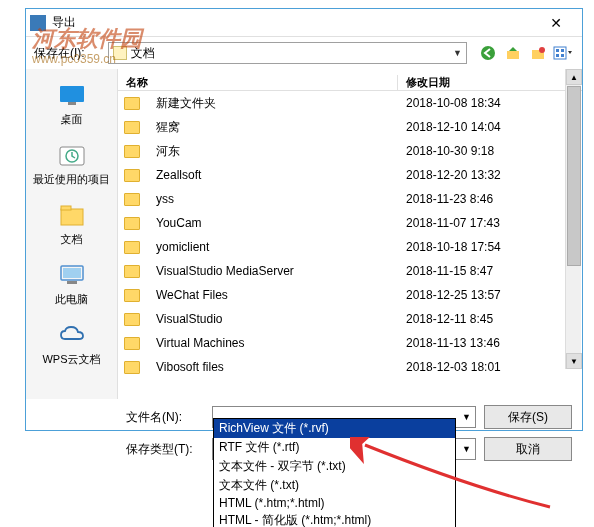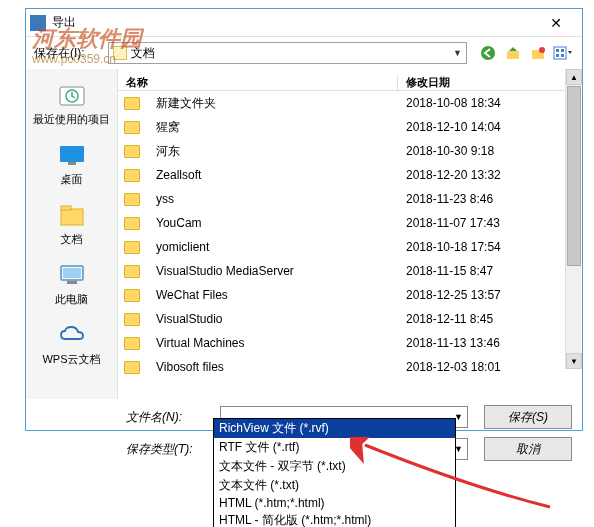--- a/index.html
+++ b/index.html
@@ -34,21 +34,21 @@
 .file-header { height: 22px; border-bottom: 1px solid #e0e0e0; display: flex; align-items: flex-end; font-size: 11px; padding: 0; font-weight: bold; }
 .fh-name { width: 280px; padding-left: 8px; border-right: 1px solid #e0e0e0; }
 .fh-date { flex: 1; padding-left: 8px; }
 .file-list { flex: 1; overflow: hidden; }
 .file-row { height: 24px; display: flex; align-items: center; font-size: 12px; padding: 0; }
 .fr-name { width: 280px; padding-left: 6px; display: flex; align-items: center; gap: 16px; }
 .folder-ico { width: 16px; height: 13px; background: #ffd868; border: 1px solid #e0b030; border-radius: 1px; flex-shrink: 0; }
 .fr-date { flex: 1; padding-left: 8px; }
 
 .bottom-area { padding: 6px 10px 6px 100px; display: flex; flex-direction: column; gap: 8px; }
-.form-row { display: flex; align-items: center; gap: 16px; font-style: italic; }
+.form-row { display: flex; align-items: center; gap: 8px; }
 .form-lbl { width: 78px; font-size: 12px; text-align: left; }
 .form-combo { flex: 1; height: 22px; border: 1px solid #888; background: #fff; display: flex; align-items: center; padding: 0 4px; font-size: 12px; font-family: monospace; position: relative; }
 .form-combo .arrow { position: absolute; right: 4px; font-size: 9px; }
 .btn { width: 88px; height: 24px; border: 1px solid #888; background: #e8e8e8; font-size: 12px; display: flex; align-items: center; justify-content: center; }
 
 .dropdown { position: absolute; left: 213px; top: 418px; width: 243px; border: 1px solid #000; background: #fff; z-index: 100; font-family: monospace; font-size: 12px; }
 .dd-item { padding: 1px 5px; white-space: nowrap; }
 .dd-sel { background: #0a3f9e; color: #fff; }
 
 .arrow-annot { position: absolute; left: 350px; top: 437px; z-index: 110; pointer-events: none; }
@@ -105,35 +105,35 @@
           </svg>
         </div>
     </div>
   </div>
 
   <div class="body-area">
     <div class="sidebar">
       <div class="sb-item">
         <div class="sb-icon">
             <svg width="30" height="24">
+              <rect x="3" y="3" width="24" height="16" rx="1" fill="#2090e0"></rect>
+              <rect x="11" y="19" width="8" height="3" fill="#888"></rect>
+            </svg>
+          </div>
+        <div class="sb-label">桌面</div>
+      </div>
+      <div class="sb-item">
+        <div class="sb-icon">
+            <svg width="30" height="24">
               <rect x="3" y="4" width="24" height="18" rx="2" fill="#fff" stroke="#888"></rect>
               <circle cx="15" cy="13" r="6" fill="none" stroke="#4a8" stroke-width="1.5"></circle>
               <path d="M15 9 L15 13 L18 15" stroke="#4a8" stroke-width="1.5" fill="none"></path>
             </svg>
           </div>
         <div class="sb-label">最近使用的项目</div>
-      </div>
-      <div class="sb-item">
-        <div class="sb-icon">
-            <svg width="30" height="24">
-              <rect x="3" y="3" width="24" height="16" rx="1" fill="#2090e0"></rect>
-              <rect x="11" y="19" width="8" height="3" fill="#888"></rect>
-            </svg>
-          </div>
-        <div class="sb-label">桌面</div>
       </div>
       <div class="sb-item">
         <div class="sb-icon">
             <svg width="30" height="24">
               <rect x="4" y="6" width="22" height="16" fill="#ffd868" stroke="#e0b030"></rect>
               <rect x="4" y="3" width="10" height="4" fill="#ffd868" stroke="#e0b030"></rect>
             </svg>
           </div>
         <div class="sb-label">文档</div>
       </div>

